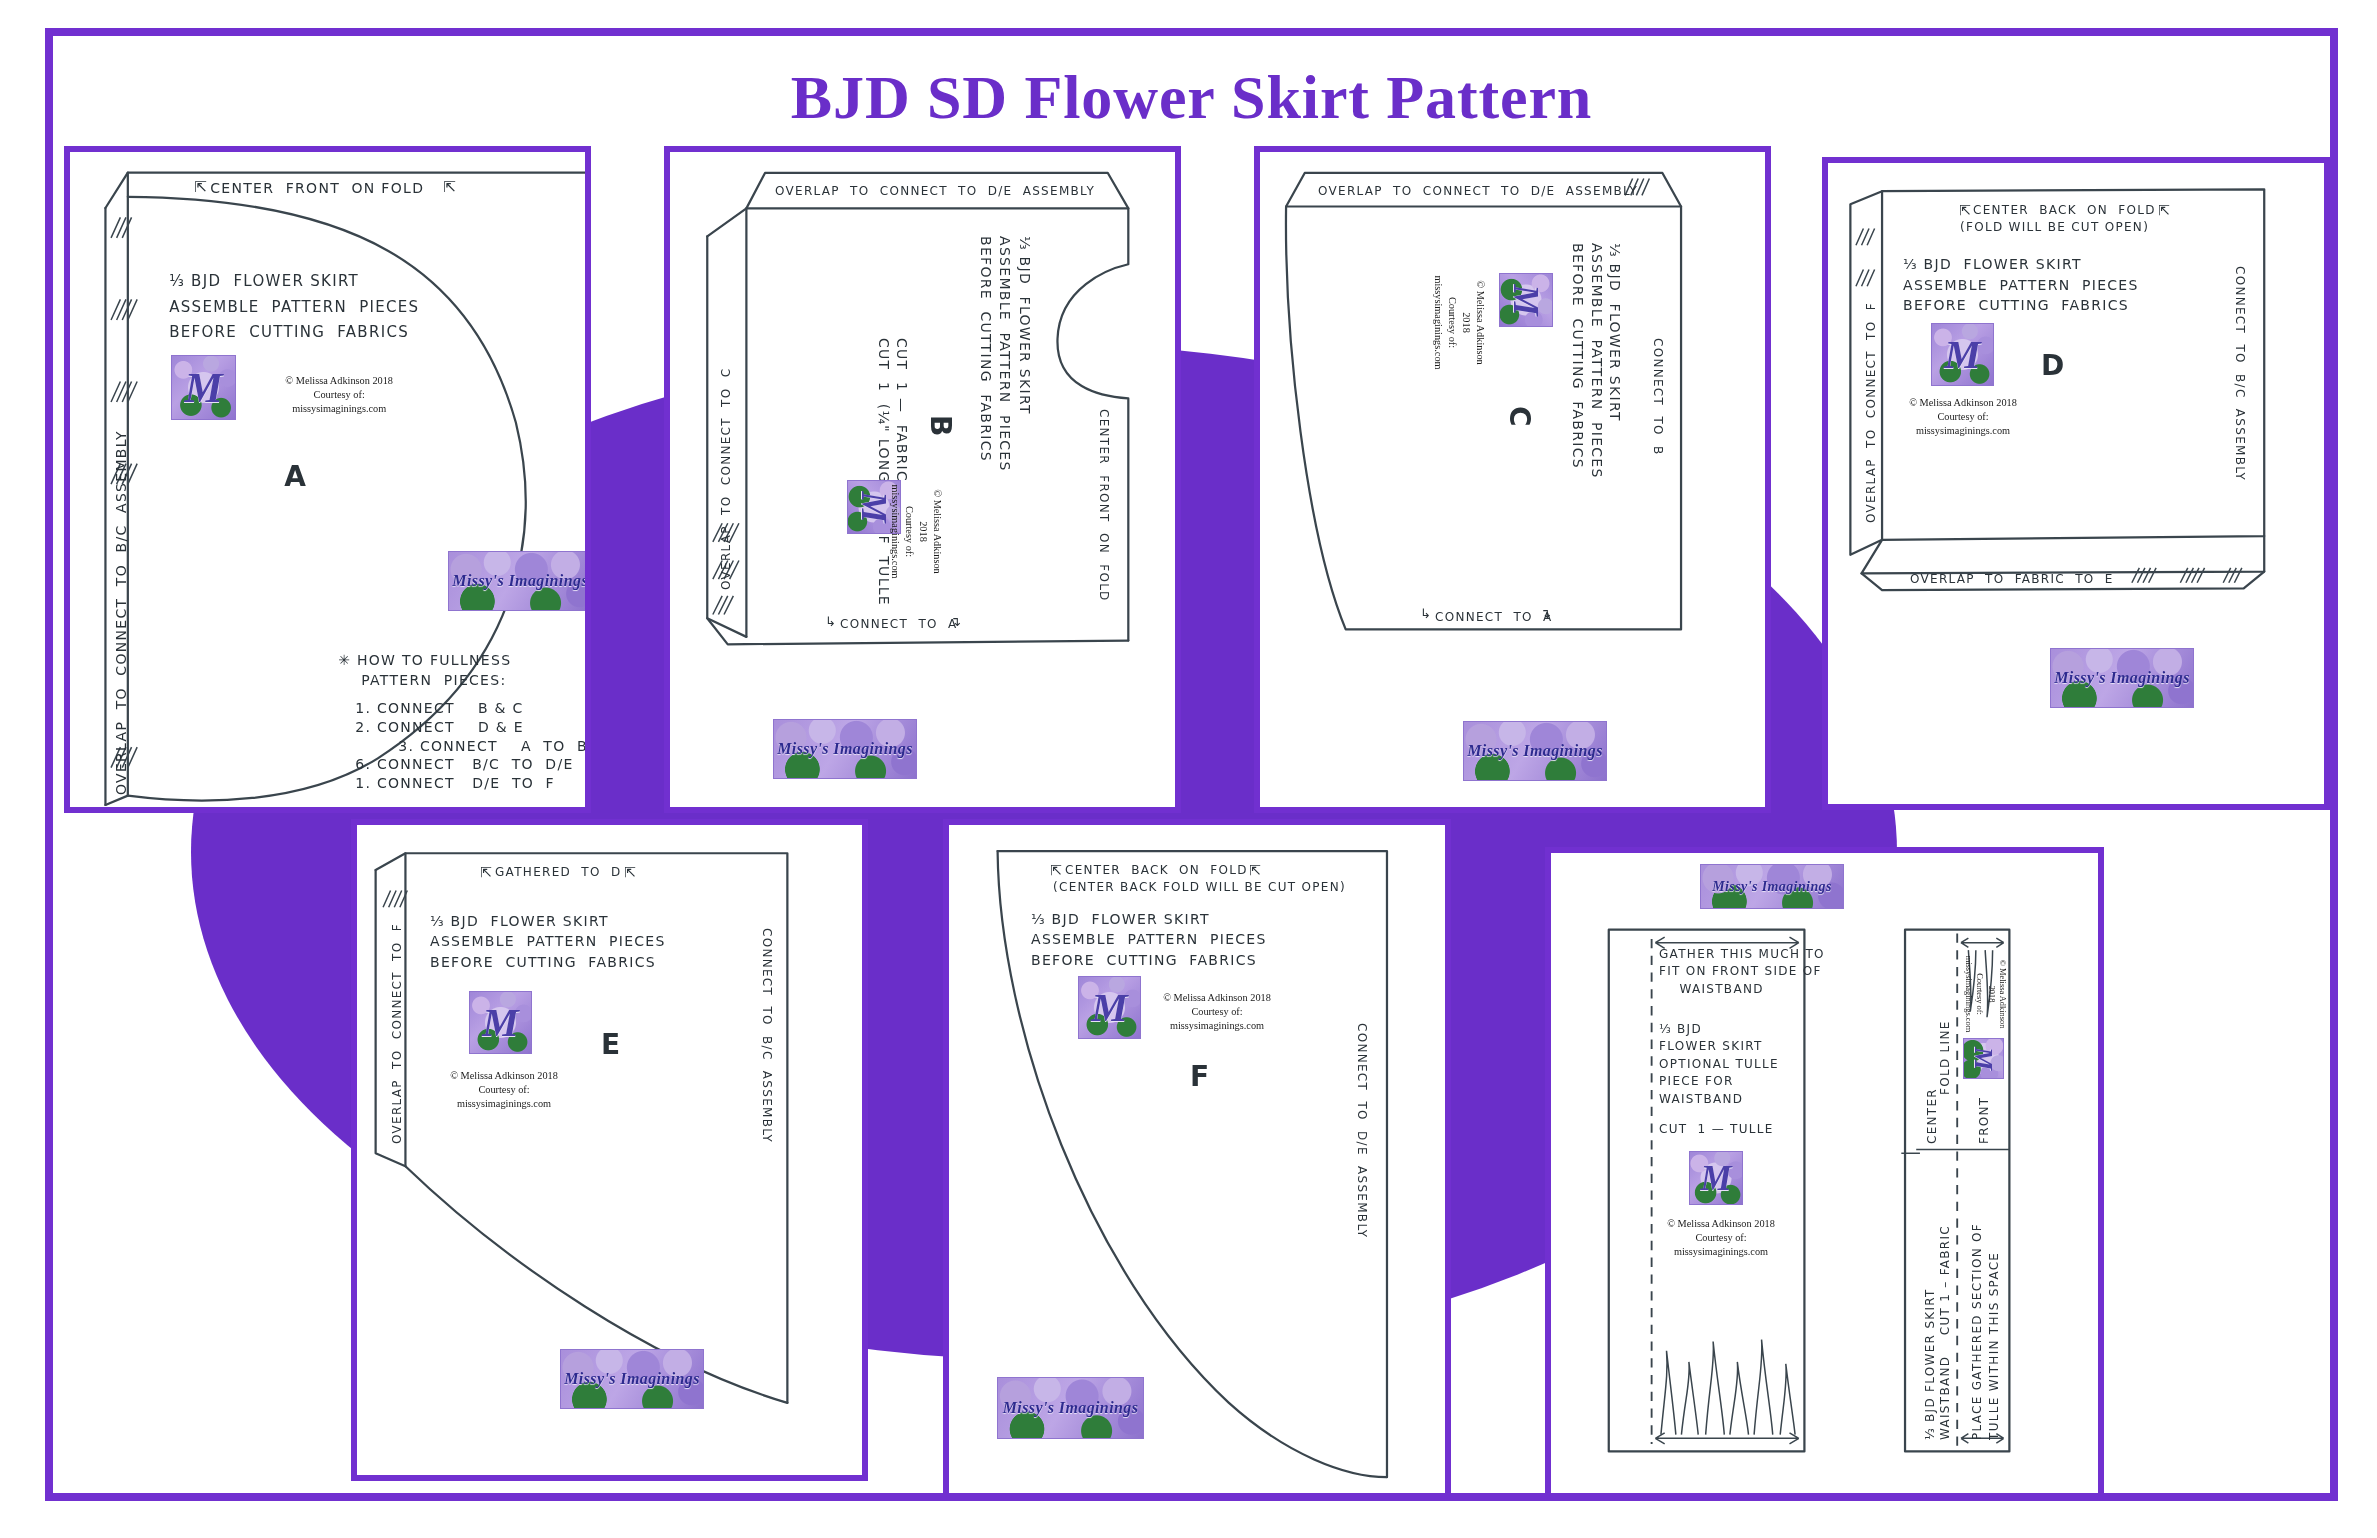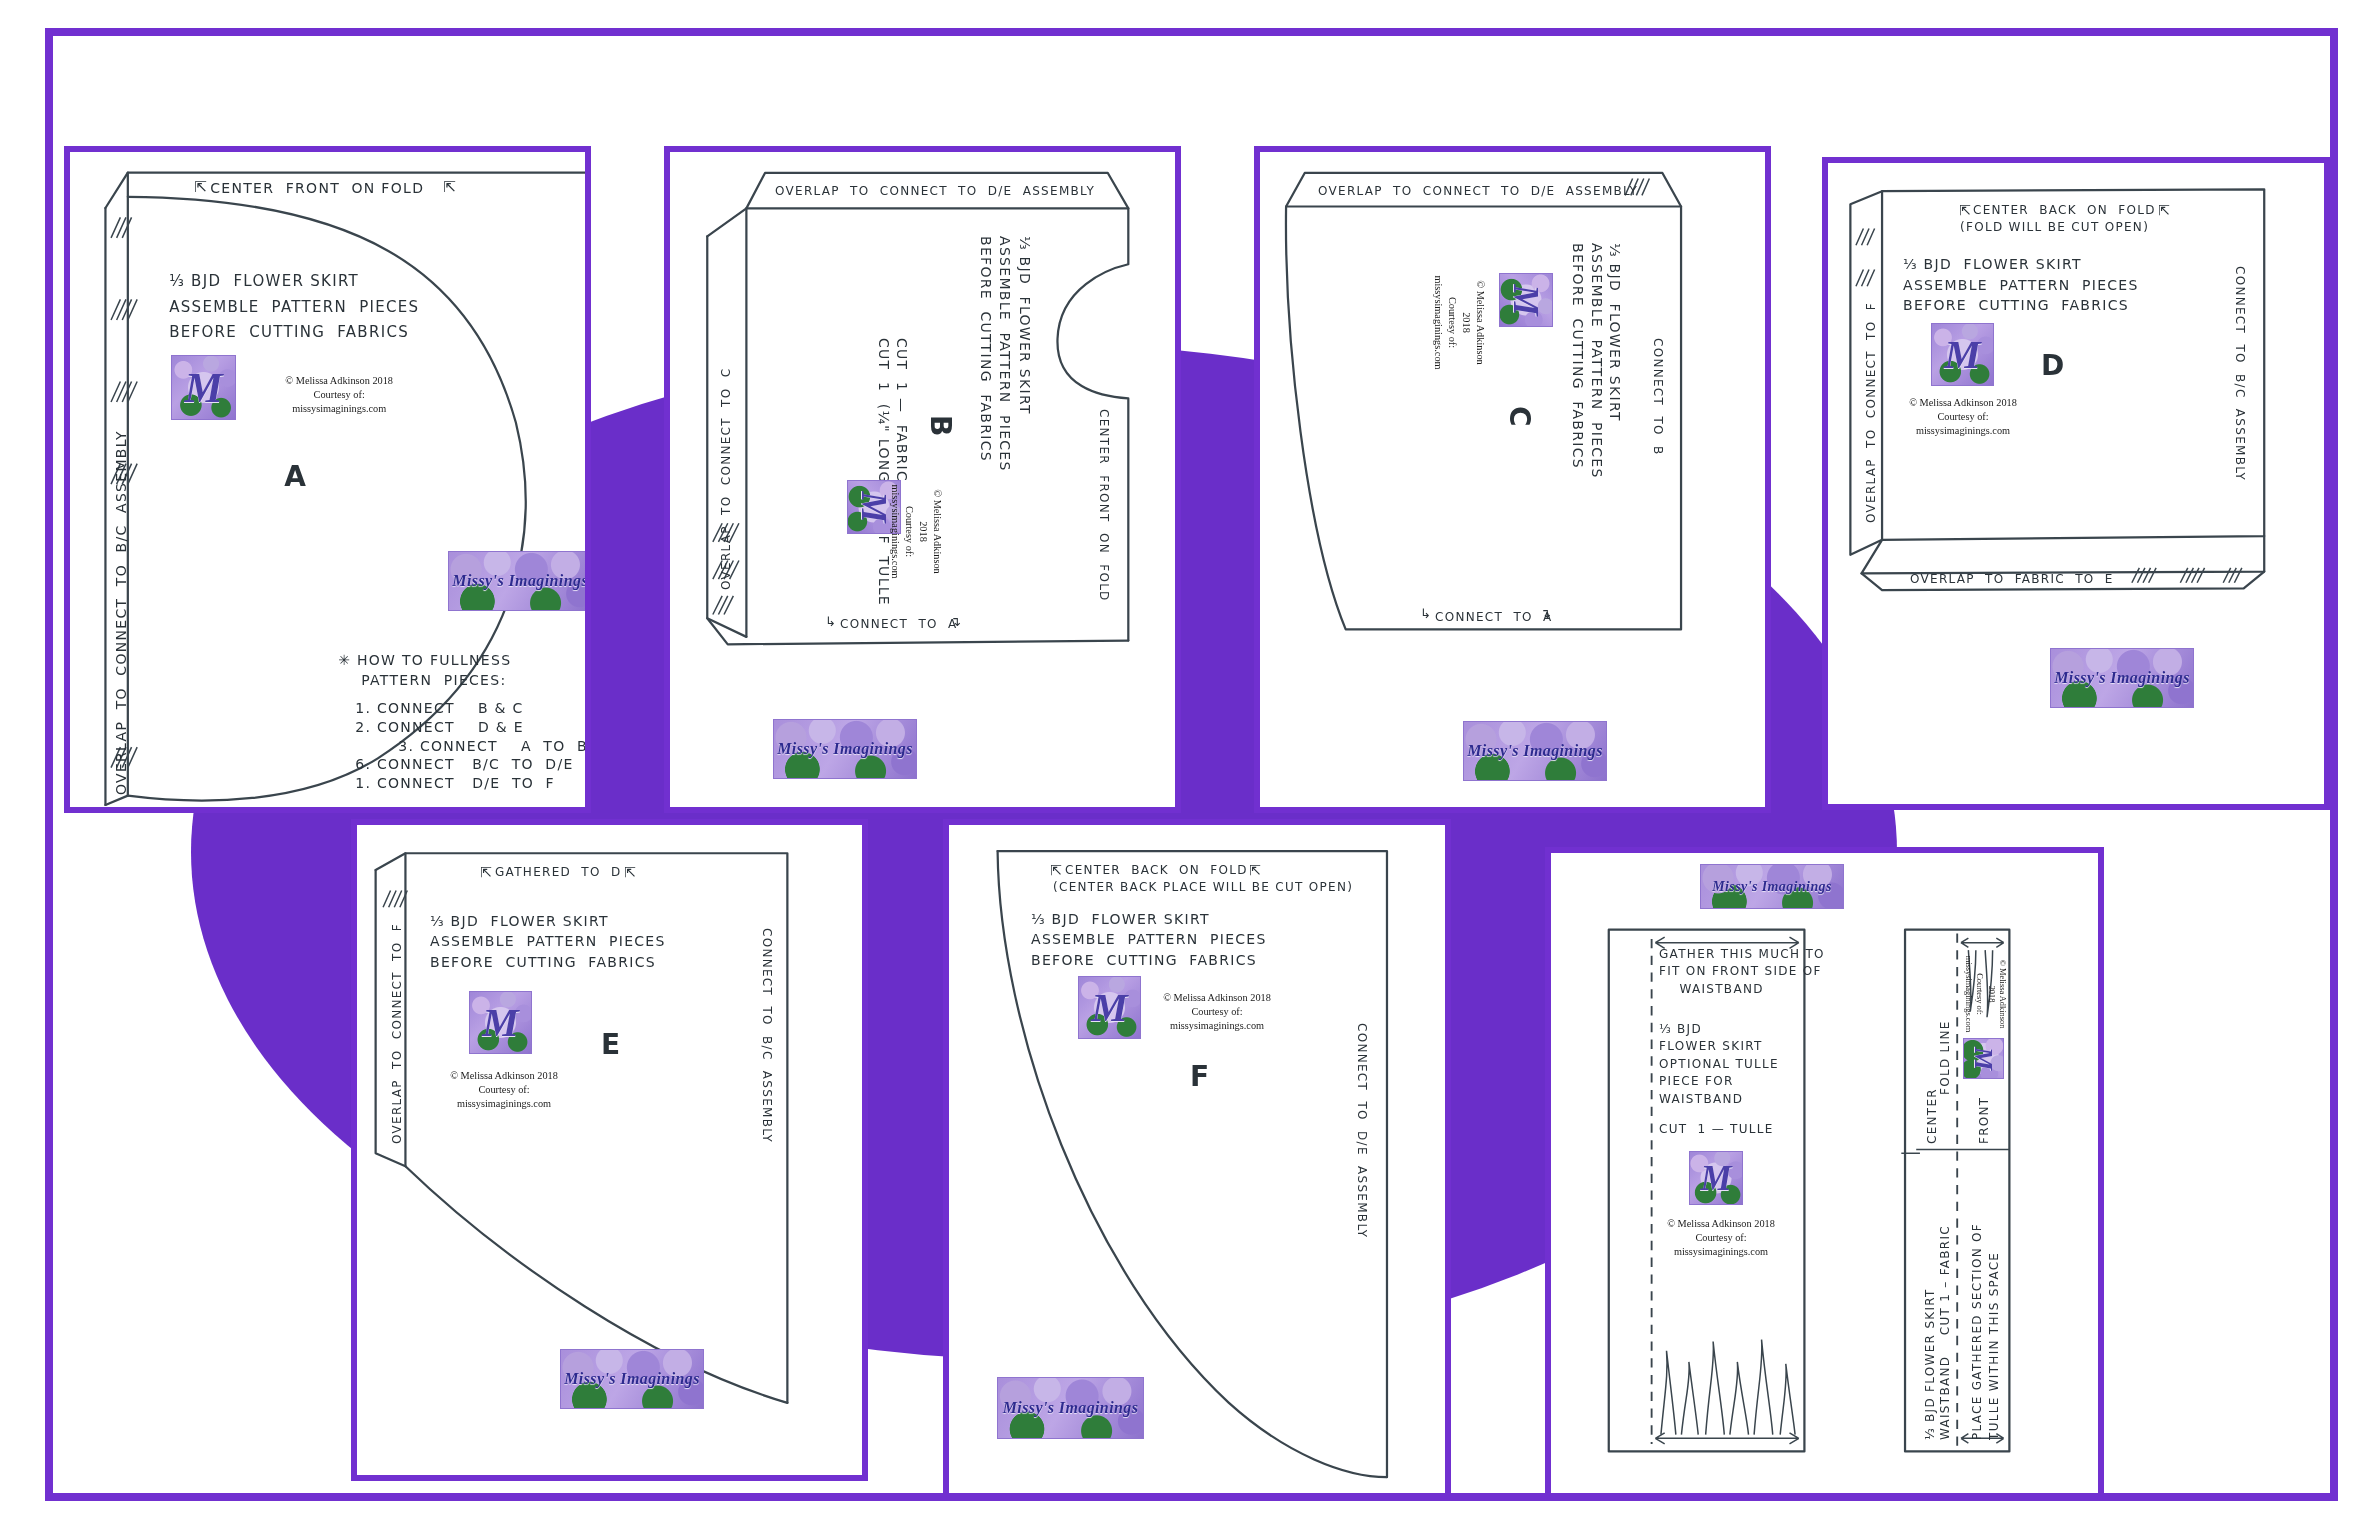--- a/index.html
+++ b/index.html
@@ -138,20 +138,21 @@
   .hatch{stroke:#3a454d;stroke-width:1.6;fill:none;}
   .instr-list{white-space:pre;}
 </style>
 </head>
 <body>
 
 <div id="page-frame">
 
   <div id="decor-circle"></div>
 
+  <div id="title">BJD SD Flower Skirt Pattern</div>
 
   <div class="panel" style="left:11.2px;top:110px;width:527px;height:667px;">
     <div class="sheet">
       <svg class="outline" width="527" height="667" viewBox="0 0 565 715">
         <path class="ol" d="M38 60 L62 22 L565 22 L565 34"></path>
         <path class="ol" d="M38 60 L38 700"></path>
         <path class="ol" d="M62 22 L62 690"></path>
         <path class="ol" d="M62 690 L38 700"></path>
         <path class="ol" d="M62 48 C 300 50 430 120 478 290 C 510 420 470 560 330 650 C 250 700 140 700 62 690"></path>
         <g class="hatch">
@@ -370,21 +371,21 @@
   </div>
 
   <div class="panel" style="left:890px;top:783px;width:508px;height:708px;">
     <div class="sheet">
       <svg class="outline" width="508" height="708" viewBox="0 0 545 760">
         <path class="ol" d="M52 28 L470 28 L470 700"></path>
         <path class="ol" d="M52 28 C 54 220 150 480 300 620 C 362 676 426 700 470 700"></path>
       </svg>
 
       <div class="abs hw hw-s" style="left:116px;top:37px;">CENTER  BACK  ON  FOLD</div>
-      <div class="abs hw hw-s" style="left:104px;top:54px;">(CENTER BACK PLACE WILL BE CUT OPEN)</div>
+      <div class="abs hw hw-s" style="left:104px;top:54px;">(CENTER BACK FOLD WILL BE CUT OPEN)</div>
       <div class="abs hw" style="left:101px;top:35px;font-size:14px;">⇱</div>
       <div class="abs hw" style="left:300px;top:35px;font-size:14px;">⇱</div>
 
       <div class="abs hw hw-s rot-cw" style="left:421px;top:198px;">CONNECT  TO  D/E  ASSEMBLY</div>
 
       <div class="abs hw hw-m" style="left:82px;top:84px;">⅓ BJD  FLOWER SKIRT</div>
       <div class="abs hw hw-m" style="left:82px;top:104px;">ASSEMBLE  PATTERN  PIECES</div>
       <div class="abs hw hw-m" style="left:82px;top:125px;">BEFORE  CUTTING  FABRICS</div>
 
       <div class="abs mlogo" style="left:129px;top:151px;width:63px;height:63px;">

